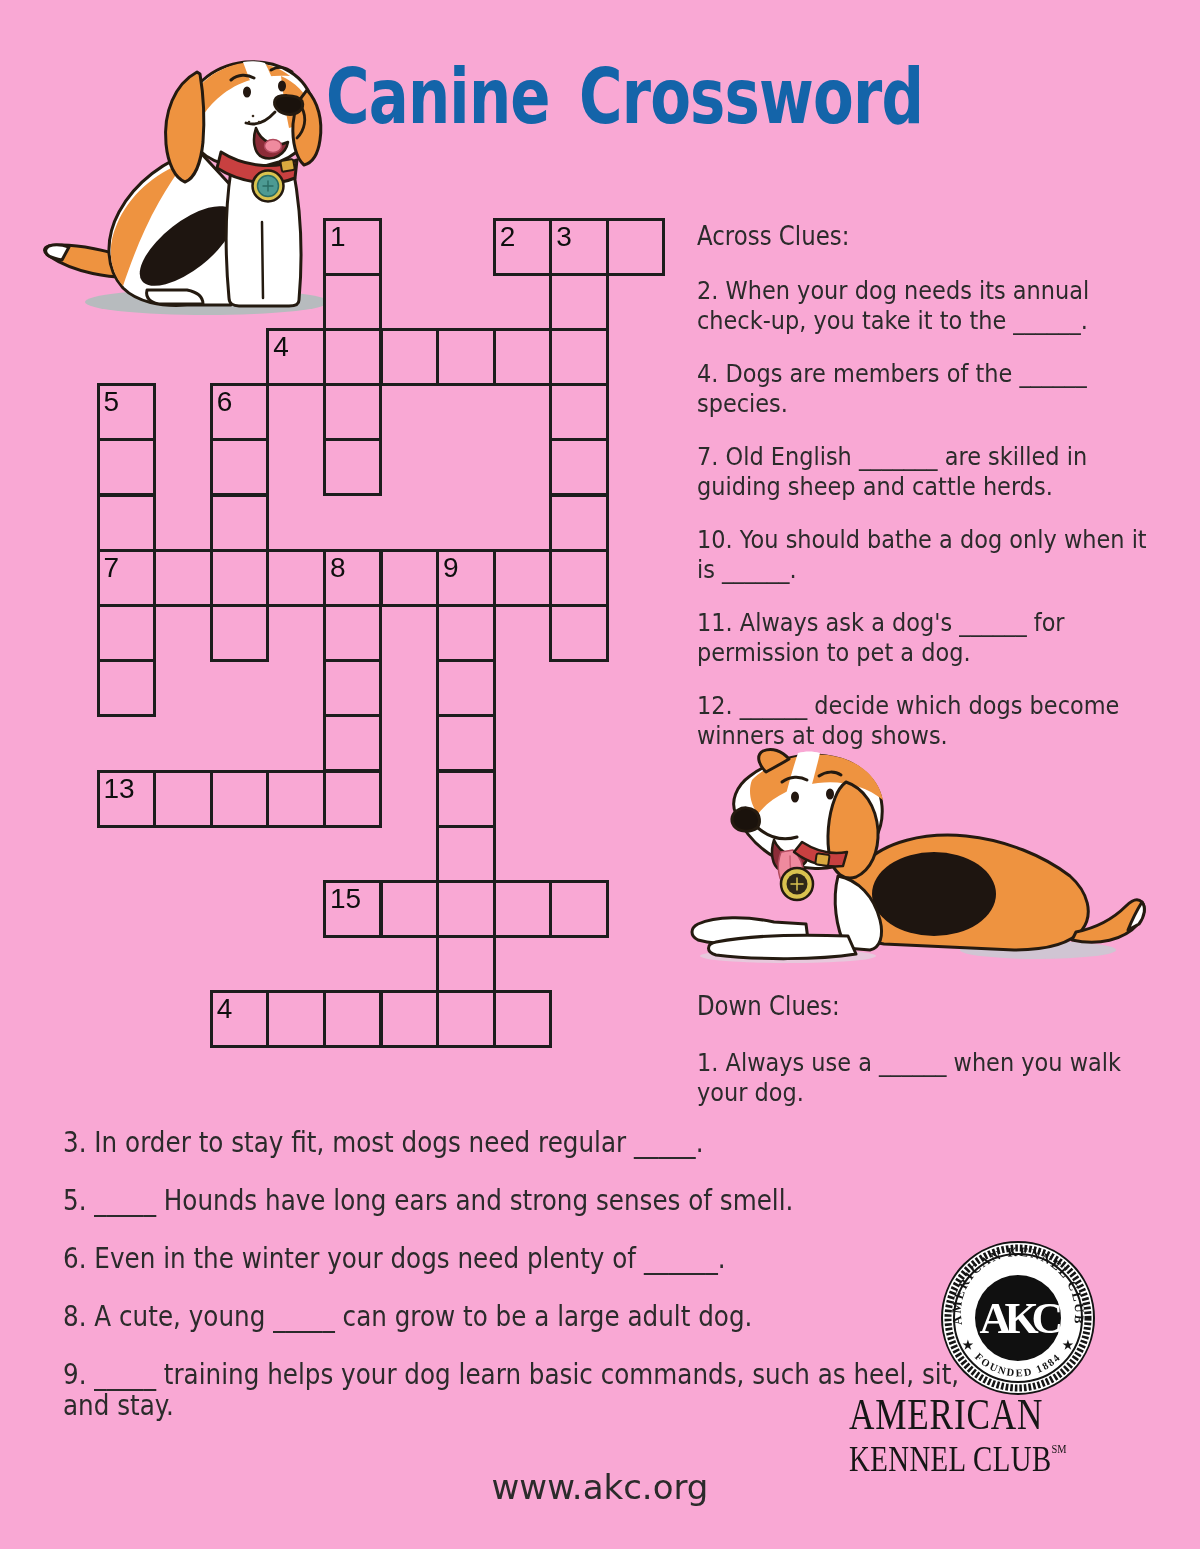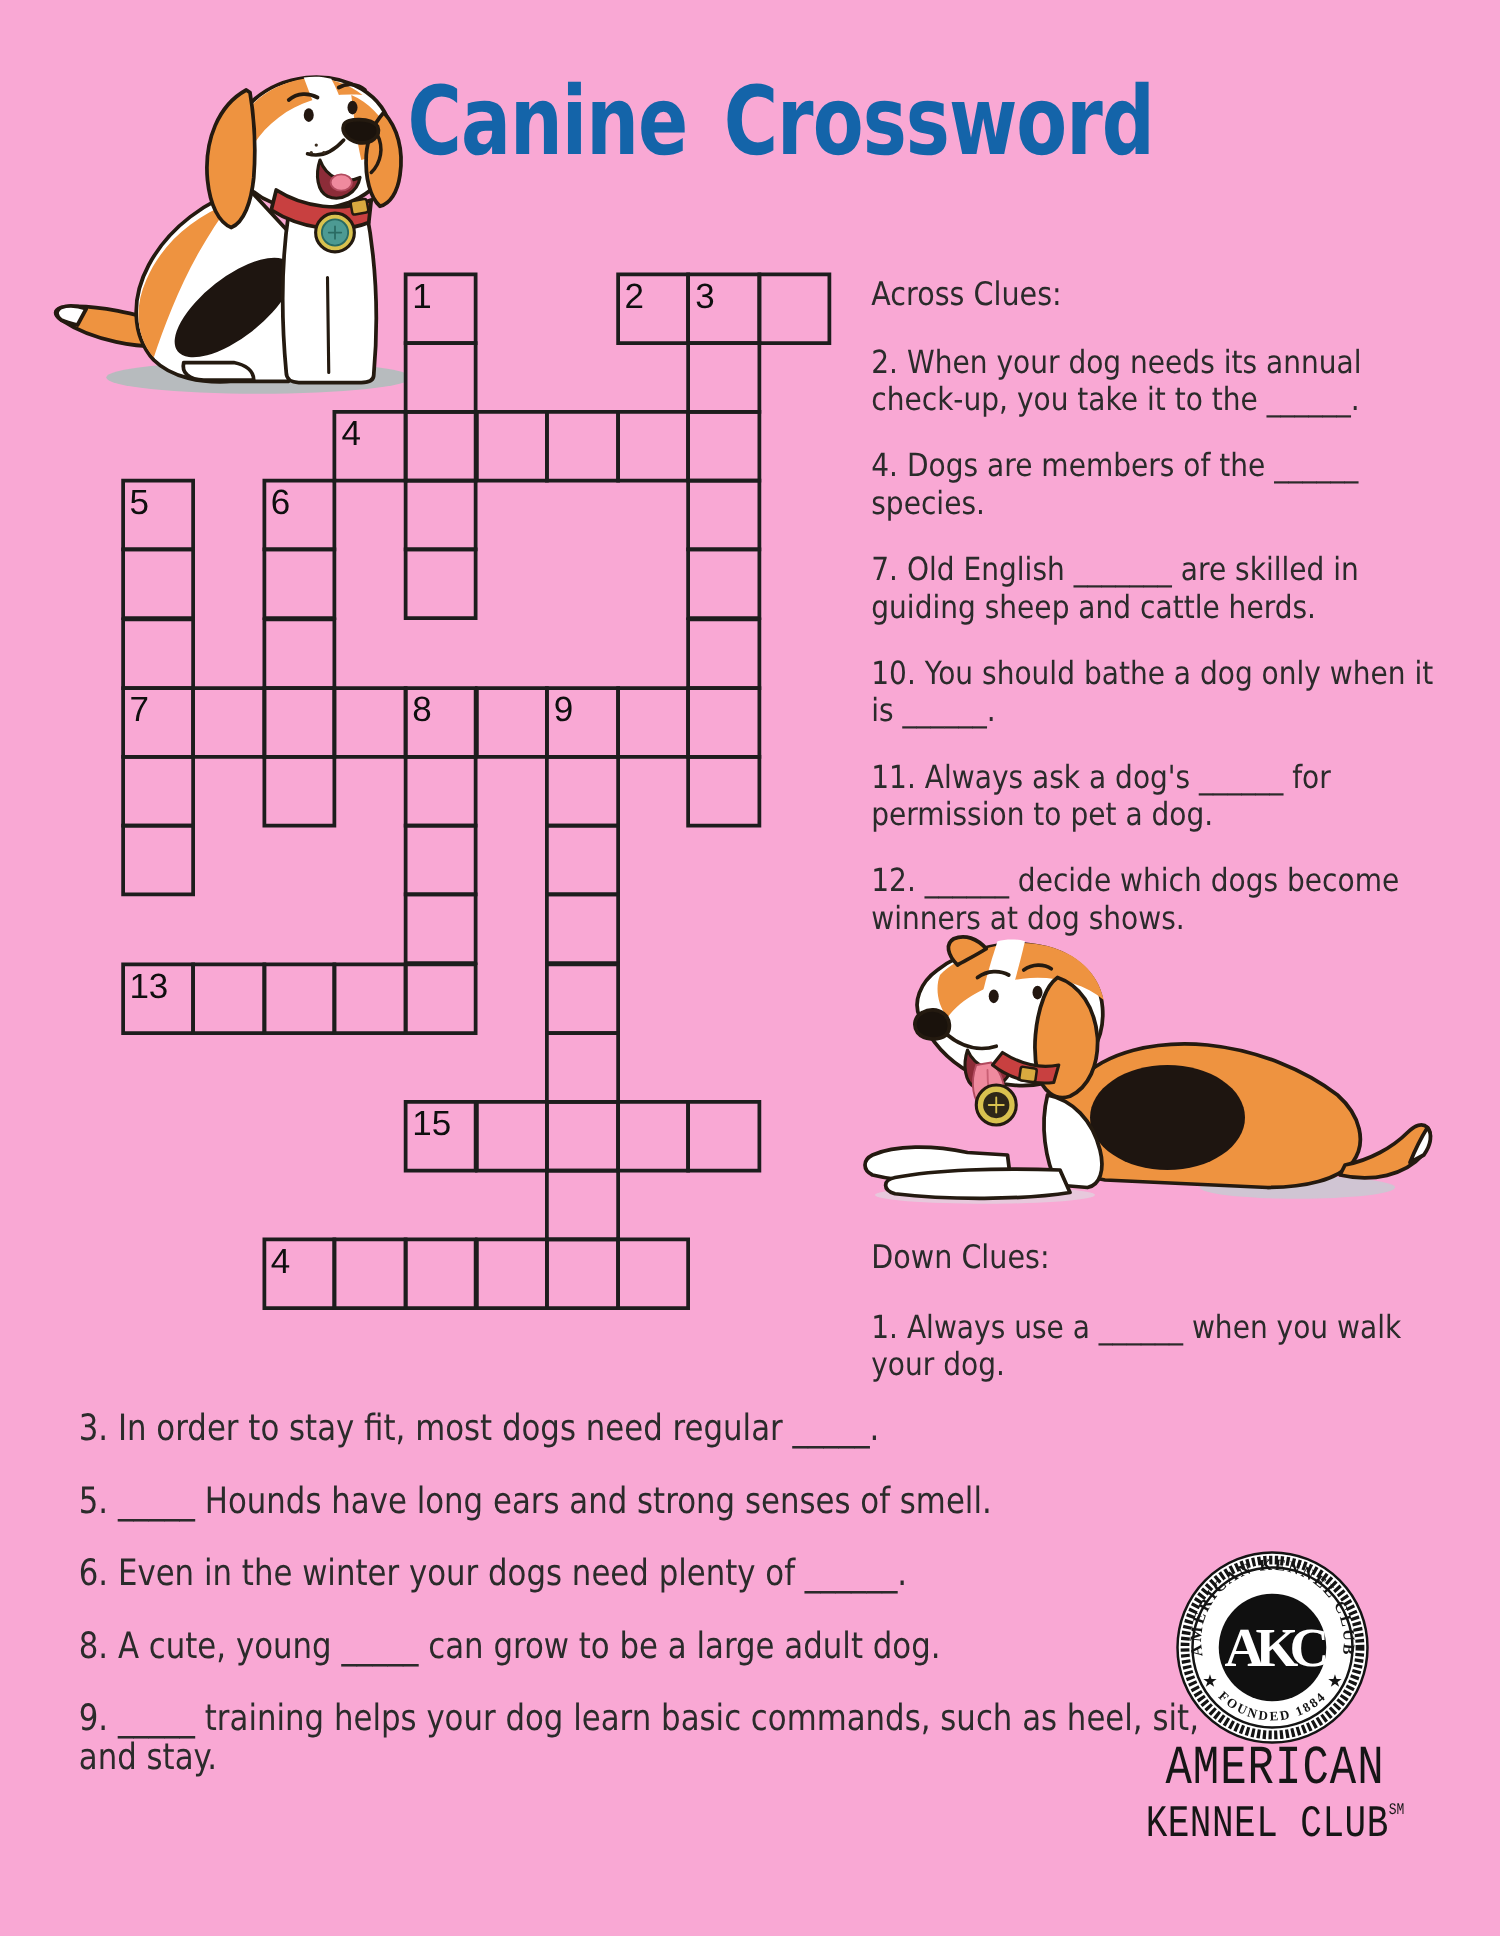--- a/index.html
+++ b/index.html
@@ -39,22 +39,22 @@
   .bottom-clues .clue-line { font-size:29px; line-height:31px; white-space:nowrap; }
   
   .footer-url {
     position:absolute; left:0; top:1467px; width:1200px; text-align:center;
     font-size:34px; color:#2b2b2b;
   }
   
   .seal { position:absolute; left:938px; top:1238px; }
   .seal text { font-family:"Liberation Serif", serif; font-weight:bold; }
   .wordmark {
-    position:absolute; left:870px; top:1393px; width:300px; text-align:center;
-    font-family:Liberation Mono, monospace; color:#161616;
+    position:absolute; left:819px; top:1393px; width:300px; text-align:left;
+    font-family:Liberation Serif, serif; color:#161616;
   }
   .wordmark .line1 { font-size:44px; line-height:1; letter-spacing:1px; transform:scaleX(0.80); transform-origin:center top; white-space:nowrap; }
   .wordmark .line2 { font-size:36px; line-height:1; letter-spacing:0.5px; margin-top:4px; transform:scaleX(0.80); transform-origin:center top; white-space:nowrap; }
   .wordmark sup { font-size:13px; vertical-align:18px; letter-spacing:0; }
   .dog { position:absolute; }
   .dog-sit  { left:35px;  top:50px; }
   .dog-lie  { left:678px; top:744px; }
 </style>
 </head>
 <body>
@@ -298,14 +298,15 @@
     <text x="130" y="111" font-size="12" text-anchor="middle" fill="#141414">★</text>
     <circle cx="80" cy="80" r="43" fill="#101010" stroke="none"></circle>
     <text x="80" y="95" font-size="44" letter-spacing="-7" text-anchor="middle" fill="#ffffff">AKC</text>
   </svg>
 
   <div class="wordmark">
     <div class="line1">AMERICAN</div>
     <div class="line2"><span>KENNEL CLUB</span><sup>SM</sup></div>
   </div>
 
+  <div class="footer-url">www.akc.org</div>
 
 </div>
 
 </body></html>

